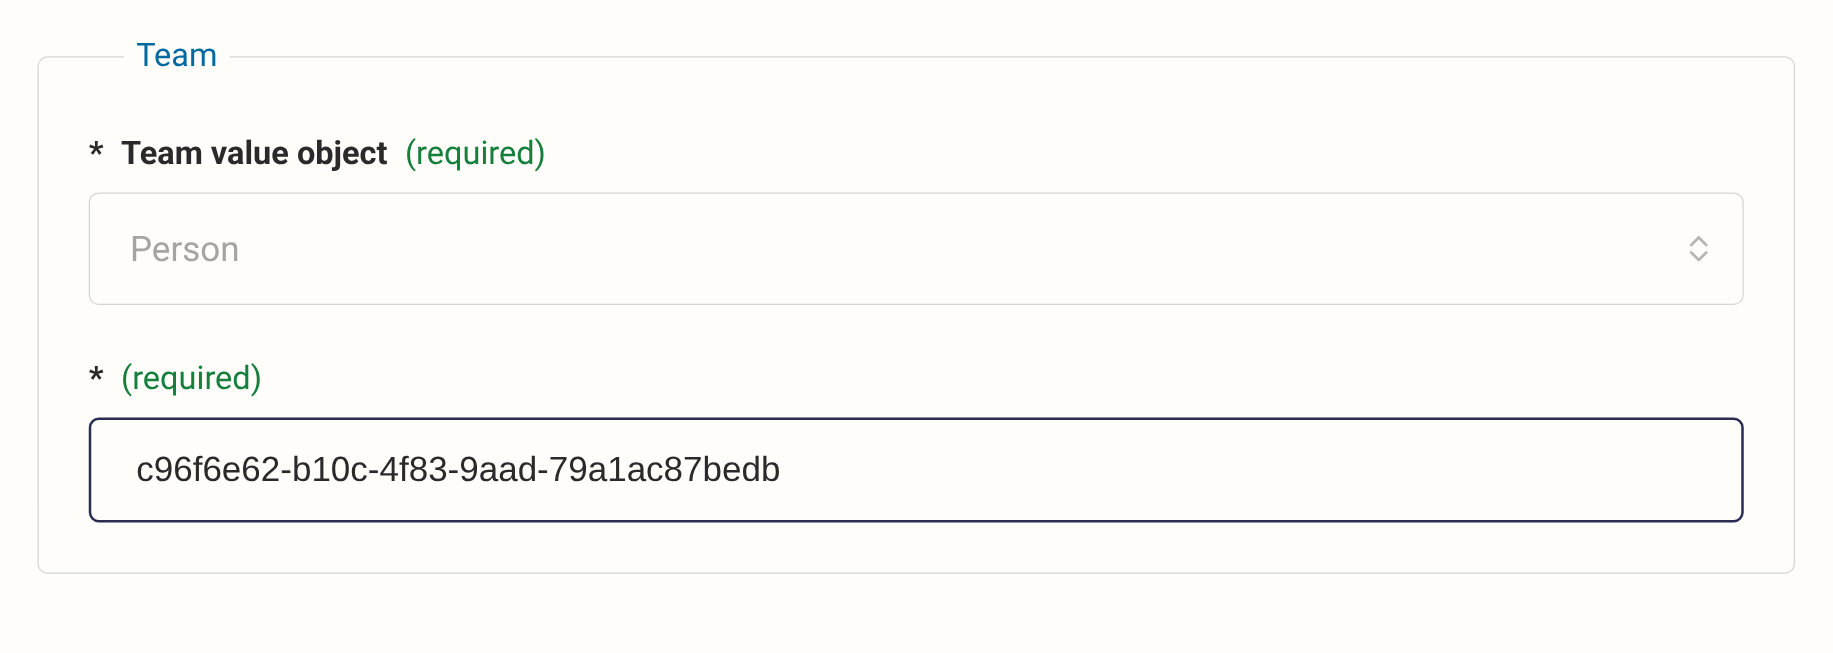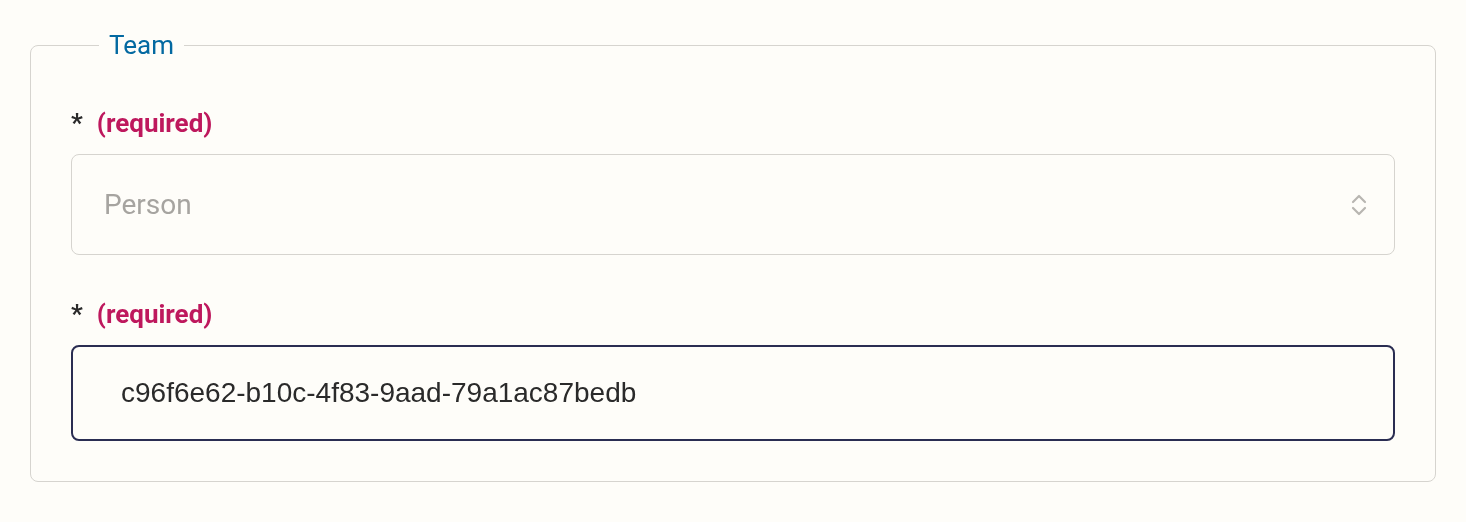--- a/index.html
+++ b/index.html
@@ -39,31 +39,31 @@
       font-weight: 700;
       color: #2a2a2a;
     }
     .field-label {
       font-size: 26px;
       font-weight: 700;
       color: #2a2a2a;
     }
     .required-hint {
       font-size: 26px;
-      font-weight: 700;
-      color: #be185d;
+      font-weight: 400;
+      color: #15803d;
       text-align: center;
     }
     .select-wrapper {
       position: relative;
       width: 100%;
     }
     .select-field {
       width: 100%;
-      height: 101px;
+      height: 90px;
       padding: 0 60px 0 32px;
       font-size: 28px;
       color: #a6a4a0;
       background: #fefdf9;
       border: 1px solid #d6d4cf;
       border-radius: 8px;
       appearance: none;
       -webkit-appearance: none;
       cursor: pointer;
       outline: none;
@@ -74,39 +74,40 @@
       top: 50%;
       transform: translateY(-50%);
       pointer-events: none;
       display: flex;
       flex-direction: column;
       gap: 2px;
       color: #b8b6b1;
     }
     .text-input {
       width: 100%;
-      height: 96px;
-      padding: 0 48px;
+      height: 84px;
+      padding: 0 36px;
       font-size: 28px;
       color: #2a2a2a;
       background: #fefdf9;
       border: 2px solid #2a2d52;
       border-radius: 8px;
       outline: none;
     }
   </style>
 </head>
 <body>
 
 <fieldset class="team-fieldset">
   <legend class="team-legend">Team</legend>
 
   <div class="field-group">
     <div class="field-label-row">
       <span class="asterisk">*</span>
+      <span class="field-label">Team value object</span>
       <span class="required-hint">(required)</span>
     </div>
     <div class="select-wrapper">
       <div class="select-field" style="display:flex;align-items:center;">
         <span>Person</span>
       </div>
       <span class="select-chevrons">
         <svg width="16" height="10" viewBox="0 0 16 10">
             <path d="M2 8 L8 2 L14 8" stroke="currentColor" stroke-width="2.2" fill="none" stroke-linecap="round" stroke-linejoin="round"></path>
           </svg>

